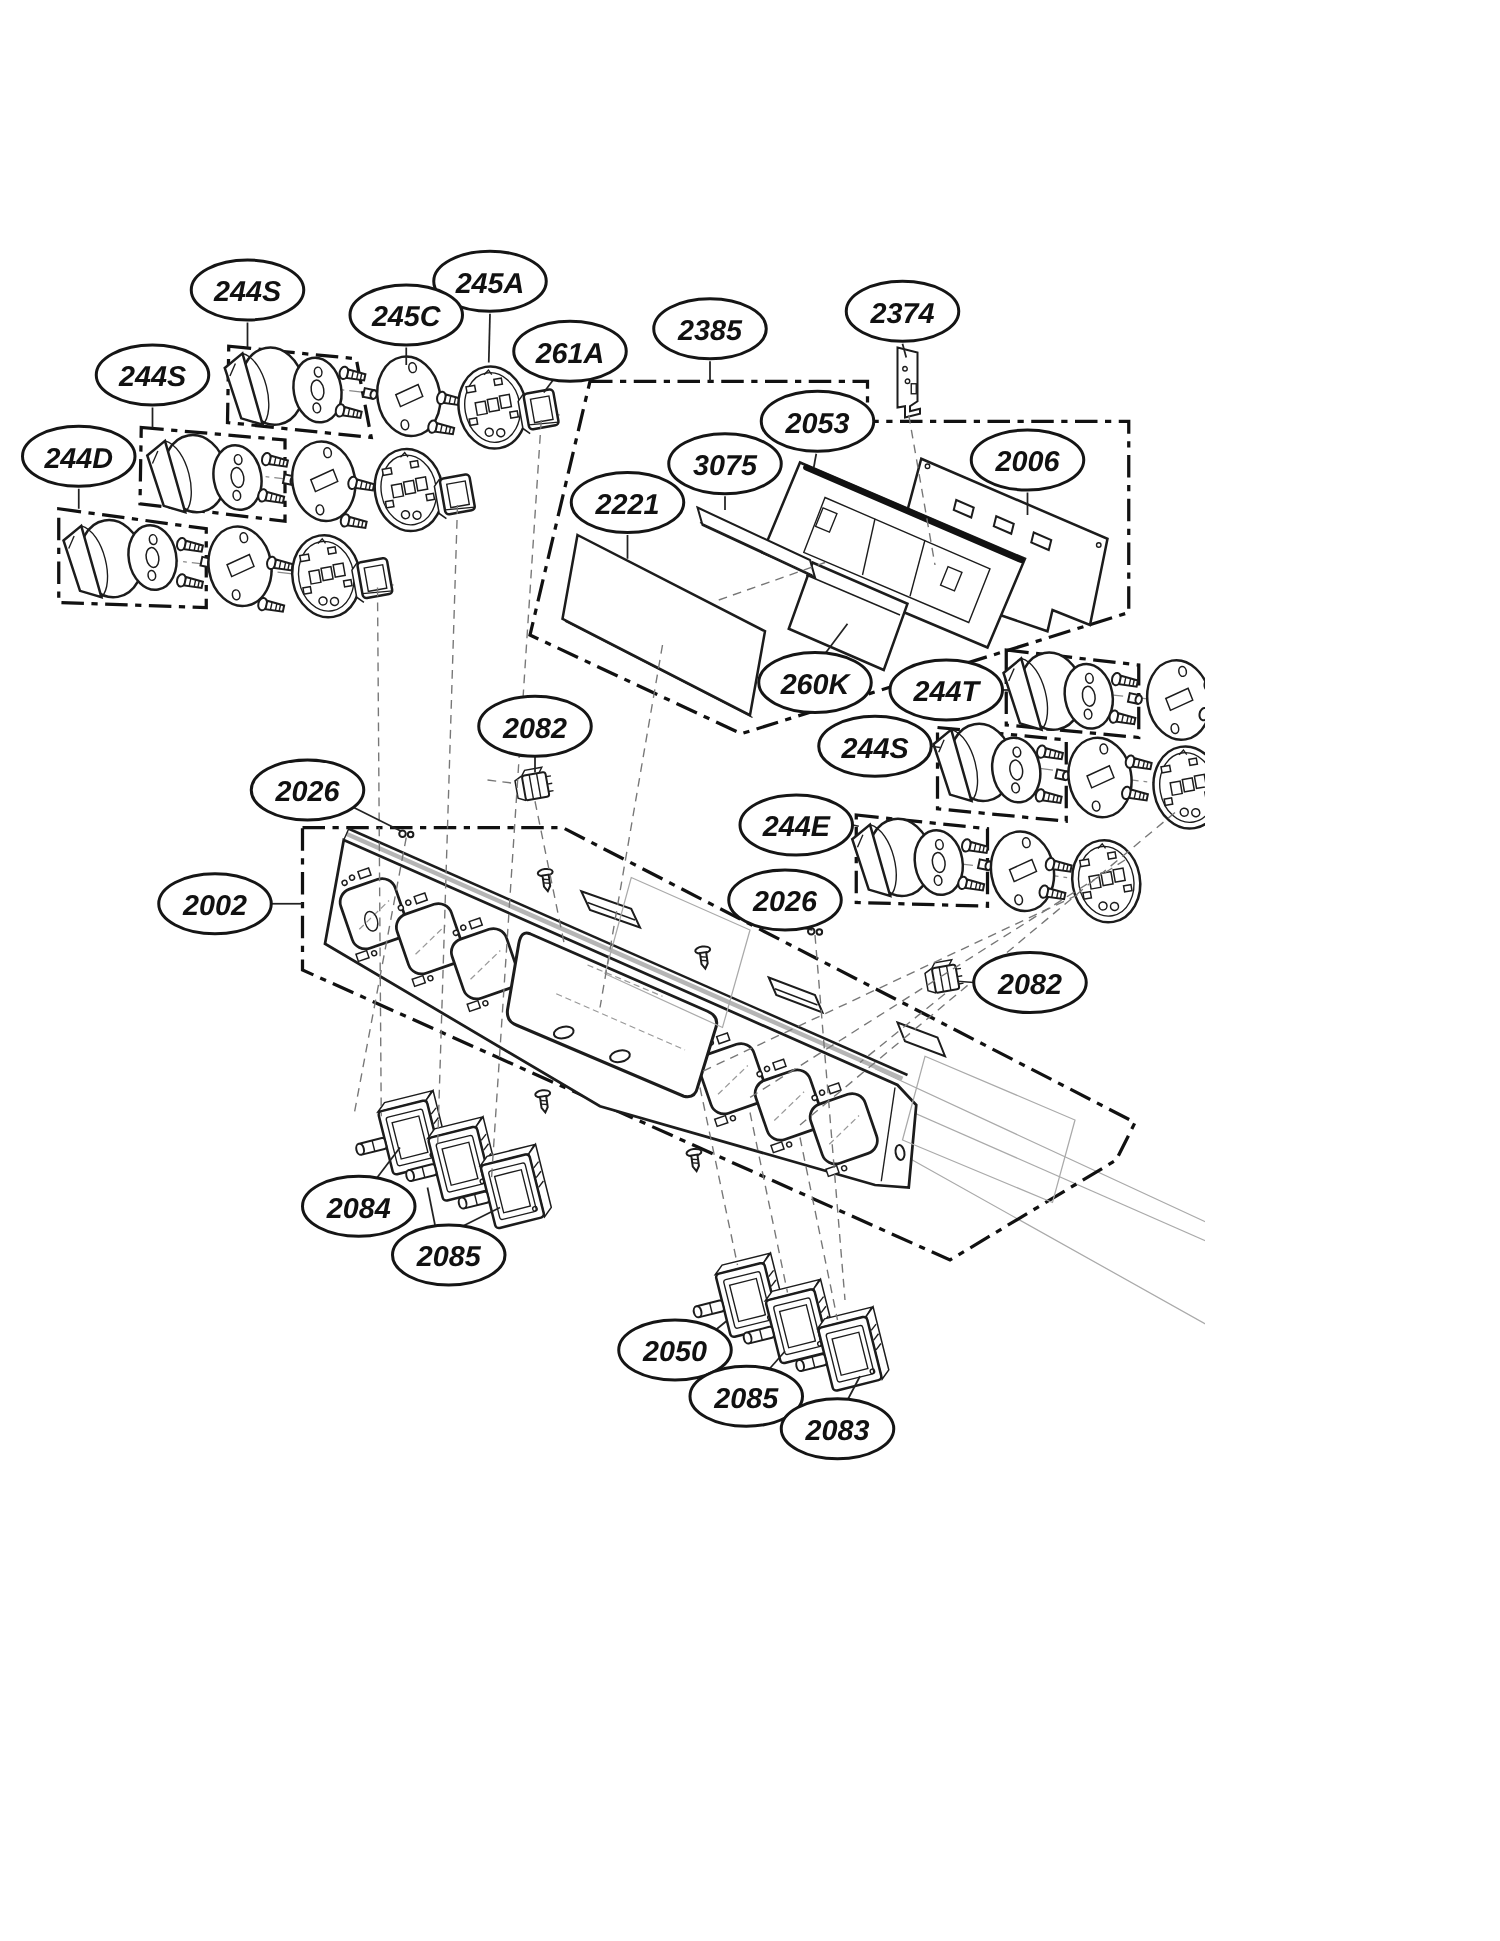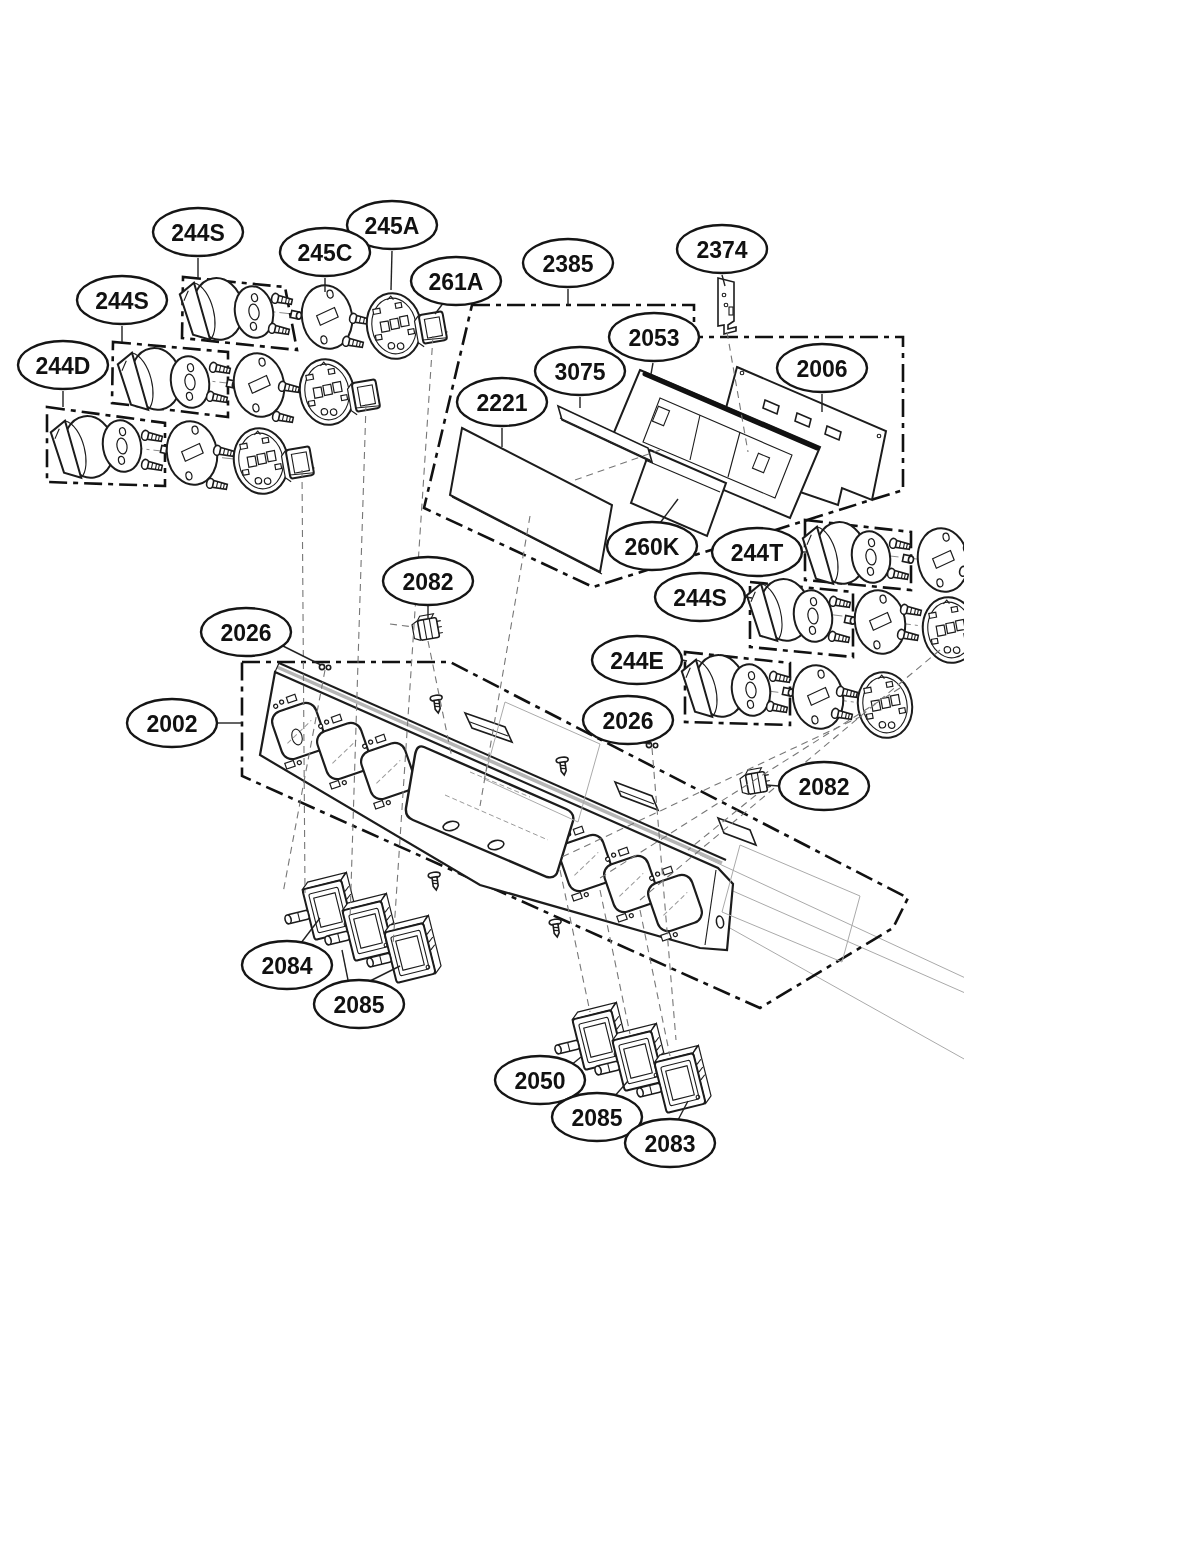--- a/index.html
+++ b/index.html
@@ -1,17 +1,17 @@
 <!DOCTYPE html>
 <html><head>
 <meta charset="utf-8">
 <style>
   html,body{margin:0;padding:0;background:#fff;}
   .stage{position:relative;width:964px;height:1553px;background:#fff;overflow:hidden;
-         font-family:"Liberation Sans",sans-serif;}
+         font-family:"Liberation Sans",sans-serif;font-style:italic;}
   svg{display:block}
   
   .p1 {fill:none;stroke:#1c1c1c;stroke-width:1.1}
   .p1f{fill:#fff;stroke:#1c1c1c;stroke-width:1.2}
   .p15f{fill:#fff;stroke:#1c1c1c;stroke-width:1.6}
   .p2 {fill:#fff;stroke:#1c1c1c;stroke-width:2}
   .p22{fill:#fff;stroke:#1c1c1c;stroke-width:2.2}
   .p24{fill:#fff;stroke:#1c1c1c;stroke-width:2.4}
   .nf2{fill:none;stroke:#1c1c1c;stroke-width:2}
   .bold5{fill:none;stroke:#111;stroke-width:5;stroke-linecap:round}

